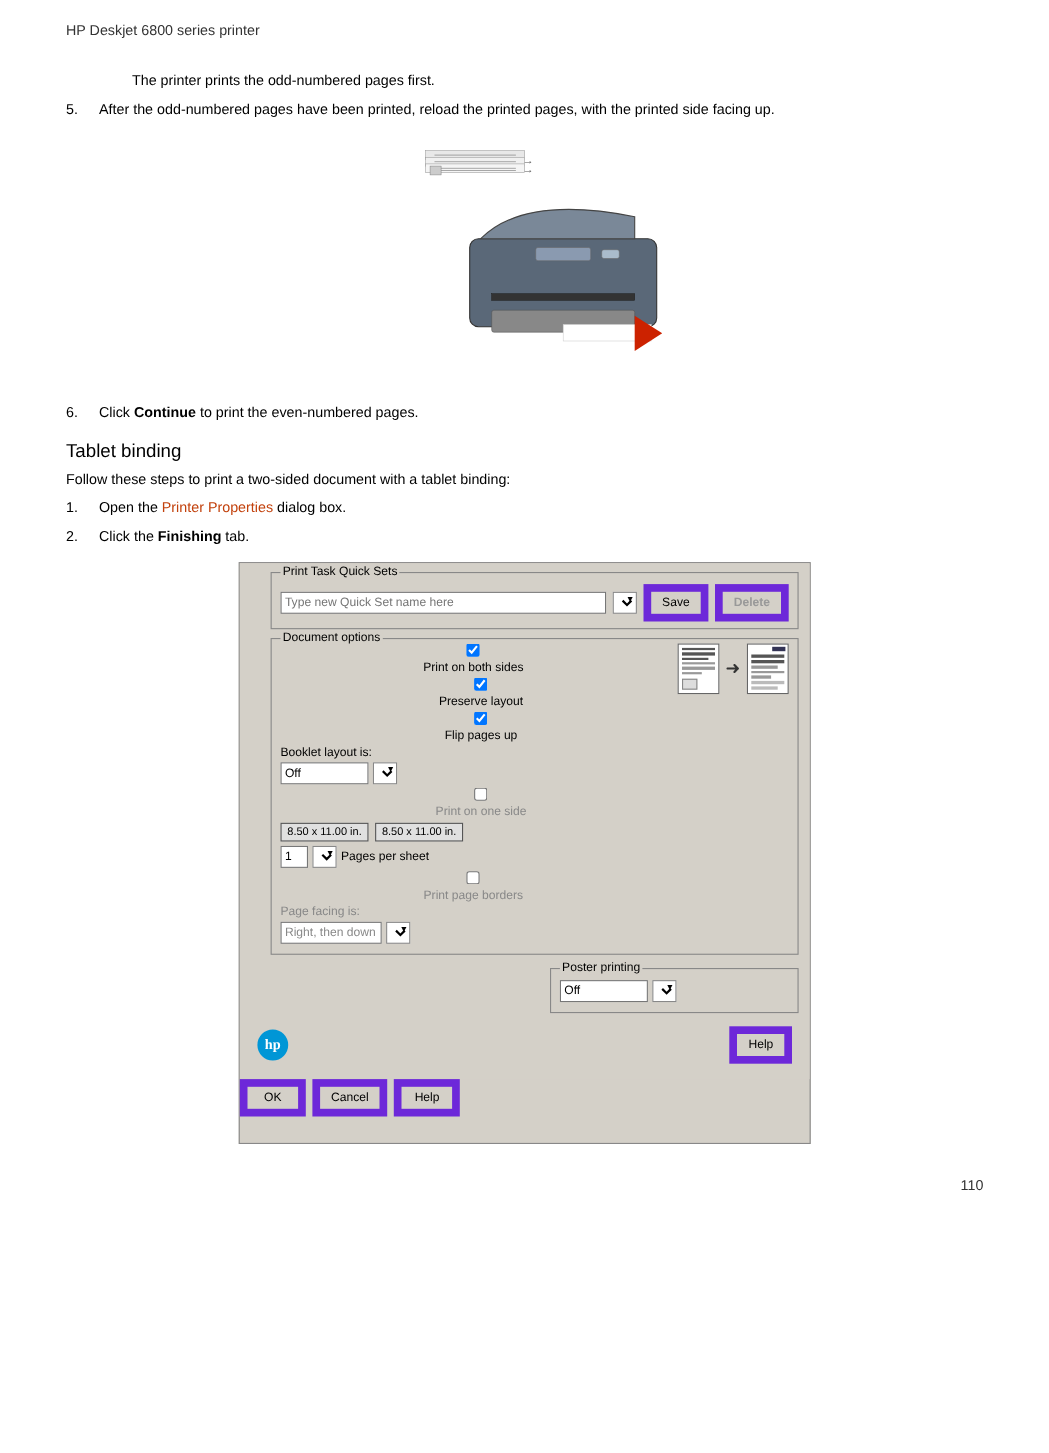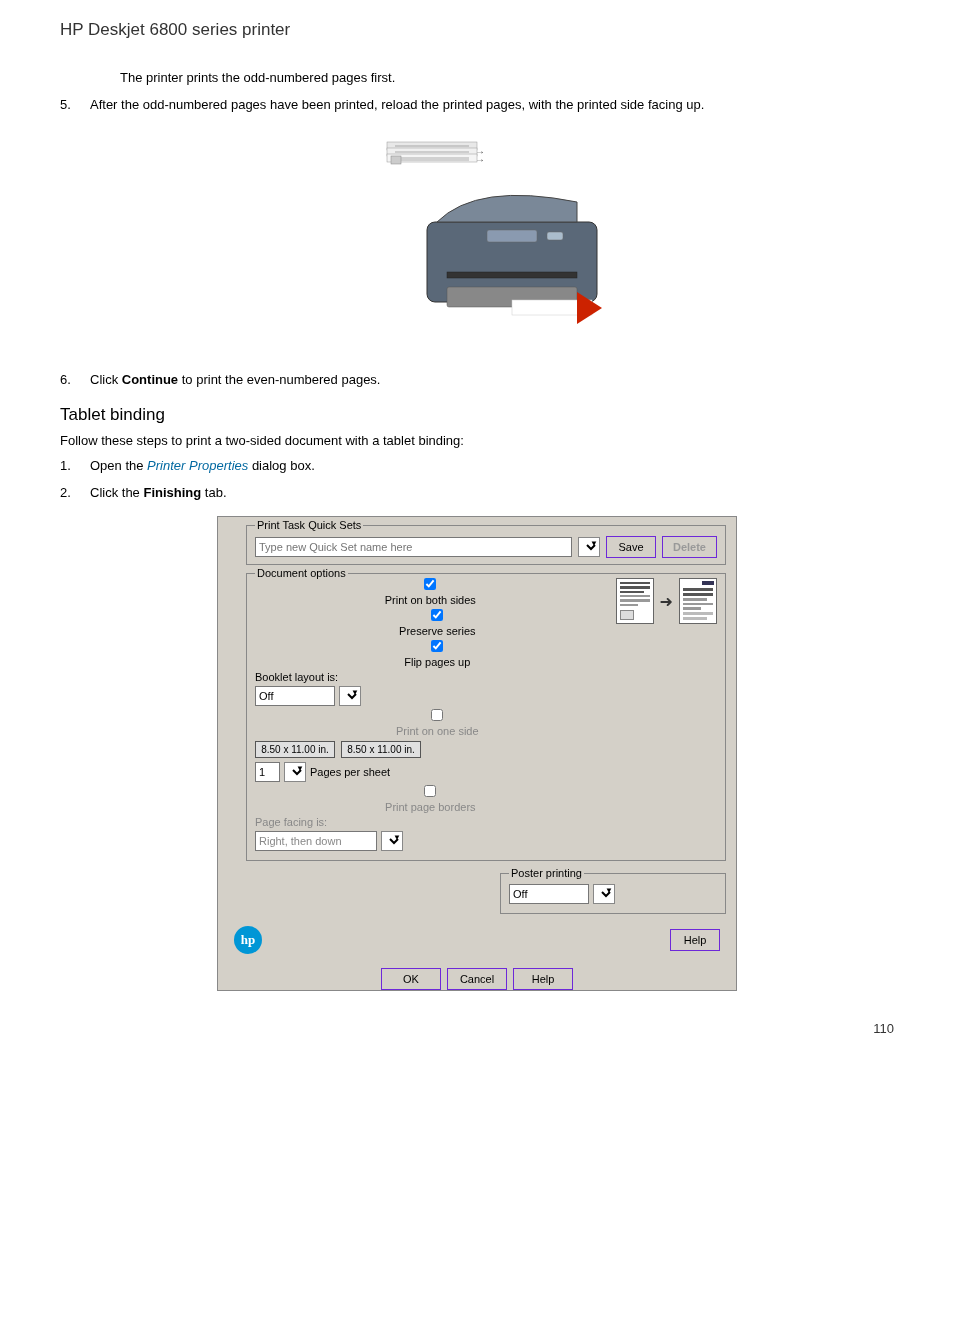--- a/index.html
+++ b/index.html
@@ -6,21 +6,21 @@
     body {
       font-family: Arial, Helvetica, sans-serif;
       font-size: 13px;
       background: #fff;
       color: #000;
       width: 954px;
       min-height: 1321px;
       padding: 20px 60px 40px 60px;
     }
     .page-header {
-      font-size: 17px;
+      font-size: 13px;
       color: #333;
       margin-bottom: 30px;
     }
     .intro-text {
       margin-left: 60px;
       margin-bottom: 12px;
       font-size: 13px;
     }
     .step {
       display: flex;
@@ -47,22 +47,21 @@
     .section-heading {
       font-weight: normal;
       margin: 18px 0 8px 0;
       font-size: 17px;
     }
     .follow-text {
       margin-bottom: 10px;
       font-size: 13px;
     }
     .link-text {
-      color: #0369a1;
-      font-style: italic;
+      color: #c2410c;
     }
     
     .dialog-container {
       margin: 16px auto;
       width: 520px;
       border: 1px solid #888;
       background: #d4d0c8;
       font-size: 11px;
       font-family: 'Tahoma', Arial, sans-serif;
     }
@@ -134,27 +133,27 @@
     }
     .select-wrapper::after {
       content: '▼';
       position: absolute;
       right: 2px;
       top: 2px;
       font-size: 8px;
       pointer-events: none;
     }
     .btn {
-      border: 1px solid #6d28d9;
+      border: 7px solid #6d28d9;
       background: #d4d0c8;
       padding: 2px 10px;
       font-size: 11px;
       font-family: 'Tahoma', Arial, sans-serif;
       cursor: pointer;
-      height: 22px;
+      height: 34px;
       min-width: 50px;
     }
     .doc-options-layout {
       display: flex;
       gap: 10px;
     }
     .doc-options-left {
       flex: 1;
     }
     .doc-options-right {
@@ -221,23 +220,22 @@
       display: flex;
       align-items: center;
       justify-content: center;
       color: #fff;
       font-weight: bold;
       font-size: 13px;
       font-family: serif;
     }
     .btn-row {
       display: flex;
-      justify-content: center;
       gap: 6px;
-      padding-bottom: 0;
+      padding-bottom: 24px;
     }
     .page-number {
       text-align: right;
       margin-top: 30px;
       font-size: 13px;
       color: #333;
     }
     .grayed {
       color: #888;
     }
@@ -353,21 +351,21 @@
     <div class="group-box">
       <span class="group-label">Document options</span>
       <div class="doc-options-layout">
         <div class="doc-options-left">
           <div class="checkbox-row">
             <input type="checkbox" checked="" style="">
             <span>Print on both sides</span>
           </div>
           <div class="checkbox-row sub-option">
             <input type="checkbox" checked="" style="">
-            <span>Preserve series</span>
+            <span>Preserve layout</span>
           </div>
           <div class="checkbox-row sub-option">
             <input type="checkbox" checked="" style="">
             <span>Flip pages up</span>
           </div>
           <div class="field-row">
             <span>Booklet layout is:</span>
           </div>
           <div class="field-row">
             <input class="text-input" type="text" value="Off" style="width: 80px;">
@@ -393,21 +391,21 @@
             <span>Pages per sheet</span>
           </div>
           <div class="checkbox-row">
             <input type="checkbox" style="">
             <span class="grayed">Print page borders</span>
           </div>
           <div class="field-row">
             <span class="grayed">Page facing is:</span>
           </div>
           <div class="field-row">
-            <input class="text-input grayed" type="text" style="width: 122px; color: rgb(136, 136, 136);" value="Right, then down">
+            <input class="text-input grayed" type="text" style="width: 92px; color: rgb(136, 136, 136);" value="Right, then down">
             <div class="select-wrapper">
               <select style="width:22px;height:20px;font-size:10px;border:1px solid #888;background:#fff;"></select>
             </div>
           </div>
         </div>
 
         <div class="doc-options-right">
           <div class="preview-icons">
 
             <div style="width:38px;height:46px;border:1px solid #666;background:#fff;padding:3px;display:flex;flex-direction:column;gap:2px;">

